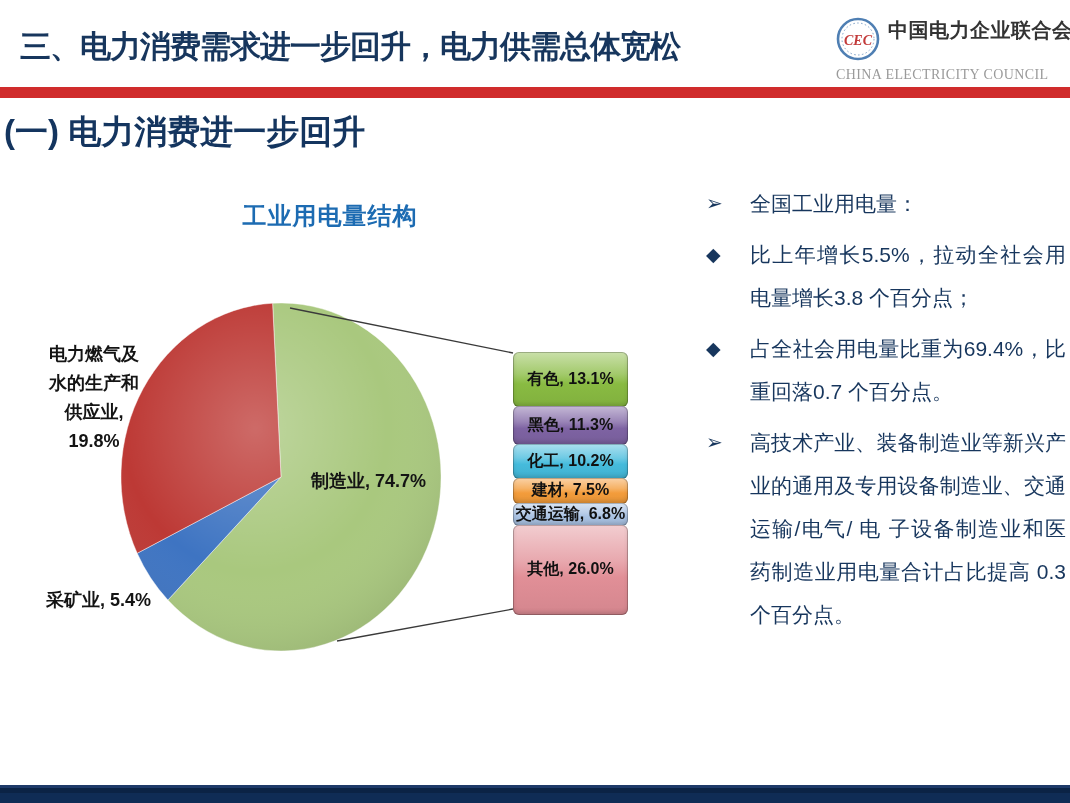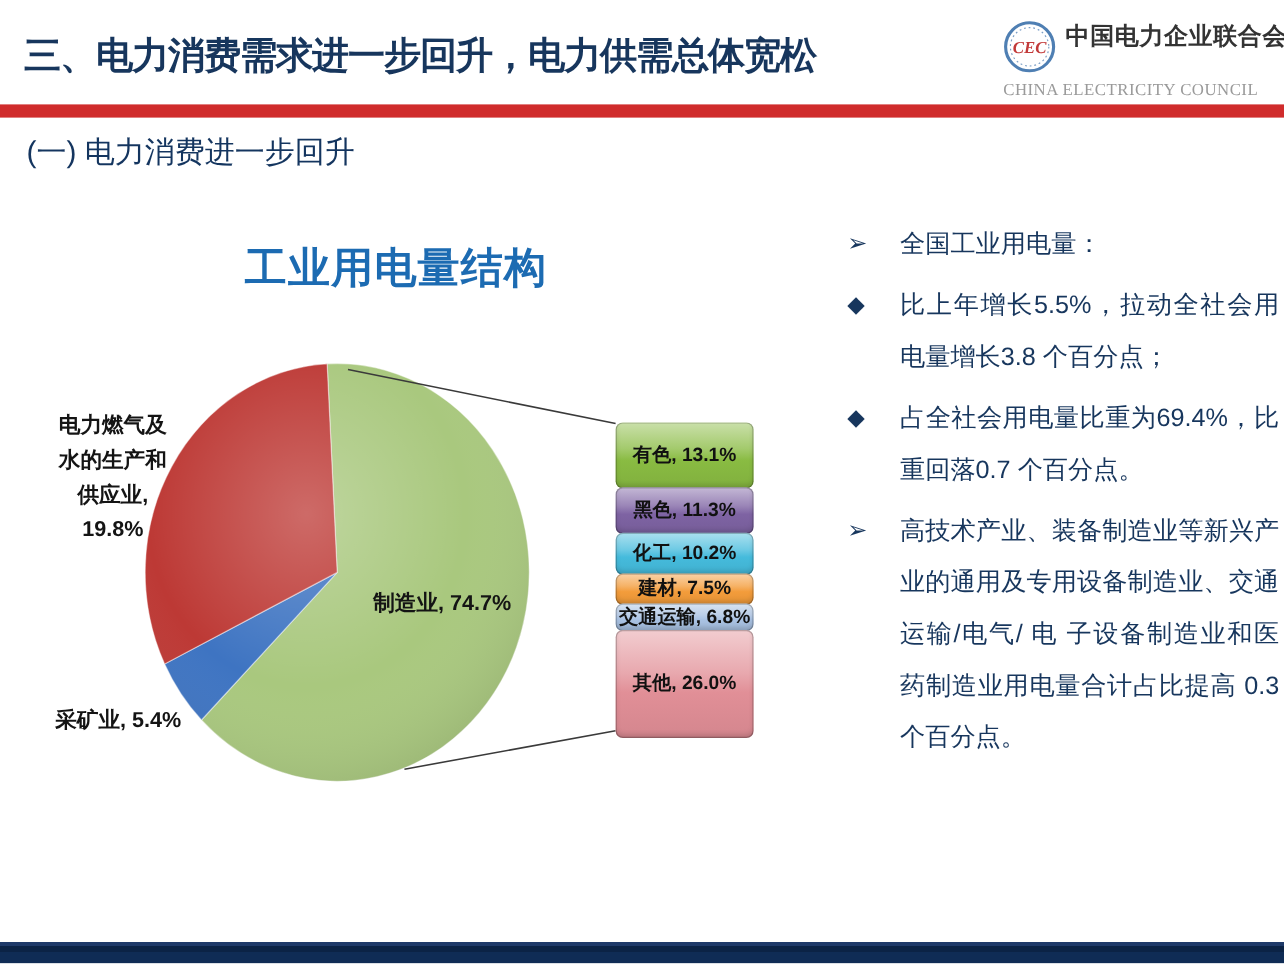--- a/index.html
+++ b/index.html
@@ -9,31 +9,31 @@
   
   .page-title{position:absolute;left:20px;top:26px;font-size:31px;font-weight:bold;
               color:#17365D;letter-spacing:-1px;white-space:nowrap;}
   .red-divider{position:absolute;left:0;top:87px;width:1070px;height:11px;background:#D02C2C;}
   .logo{position:absolute;left:836px;top:17px;width:228px;}
   .logo-row{display:flex;}
   .logo-cn{font-size:20px;font-weight:bold;color:#333333;margin-left:8px;letter-spacing:0.5px;white-space:nowrap;}
   .logo-en{font-family:Liberation Serif, serif;font-size:14px;color:#9A9A9A;
            letter-spacing:0.4px;margin-top:2px;white-space:nowrap;}
 
-  .section-heading{position:absolute;left:22px;top:110px;font-size:25px;font-weight:normal;
+  .section-heading{position:absolute;left:4px;top:110px;font-size:33px;font-weight:bold;
                    color:#14355F;white-space:nowrap;}
 
   
   .chart-title{position:absolute;left:150px;top:200px;width:360px;text-align:center;
-               font-size:35px;font-weight:600;color:#1C6BB2;letter-spacing:1px;}
+               font-size:24px;font-weight:600;color:#1C6BB2;letter-spacing:1px;}
   svg.overlay{position:absolute;left:0;top:0;width:1070px;height:803px;}
 
   .pie-label{position:absolute;color:#141414;font-weight:600;font-size:18px;white-space:pre-line;}
   .lbl-power{left:34px;top:340px;width:120px;text-align:center;line-height:29px;}
-  .lbl-mfg{left:311px;top:490px;white-space:nowrap;}
+  .lbl-mfg{left:311px;top:469px;white-space:nowrap;}
   .lbl-mining{left:46px;top:588px;white-space:nowrap;}
 
   .breakdown-bar{position:absolute;left:513px;top:352px;width:115px;}
   .seg{position:relative;border-radius:6px;box-shadow:inset 0 0 0 1px rgba(0,0,0,.22), inset 0 -3px 4px rgba(0,0,0,.15);}
   .seg + .seg{margin-top:-1px;padding-left:36px;}
   .seg-label{position:absolute;left:0;top:0;width:100%;height:100%;display:flex;align-items:center;
              justify-content:center;font-size:16px;font-weight:600;color:#111;white-space:nowrap;}
 
   
   .bullet-list{position:absolute;left:706px;top:182px;width:360px;}

